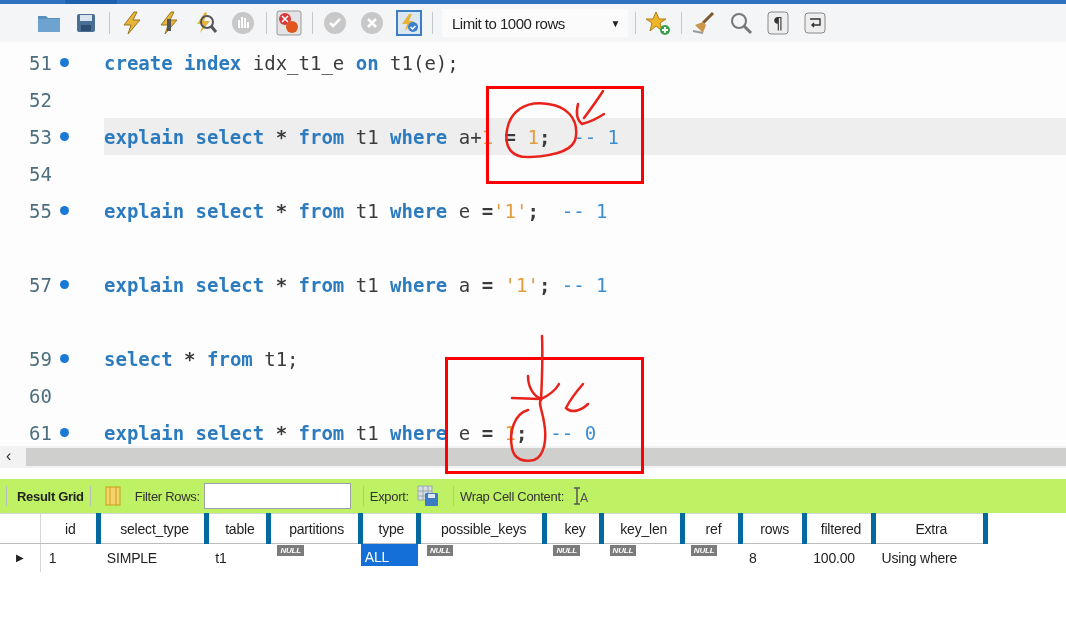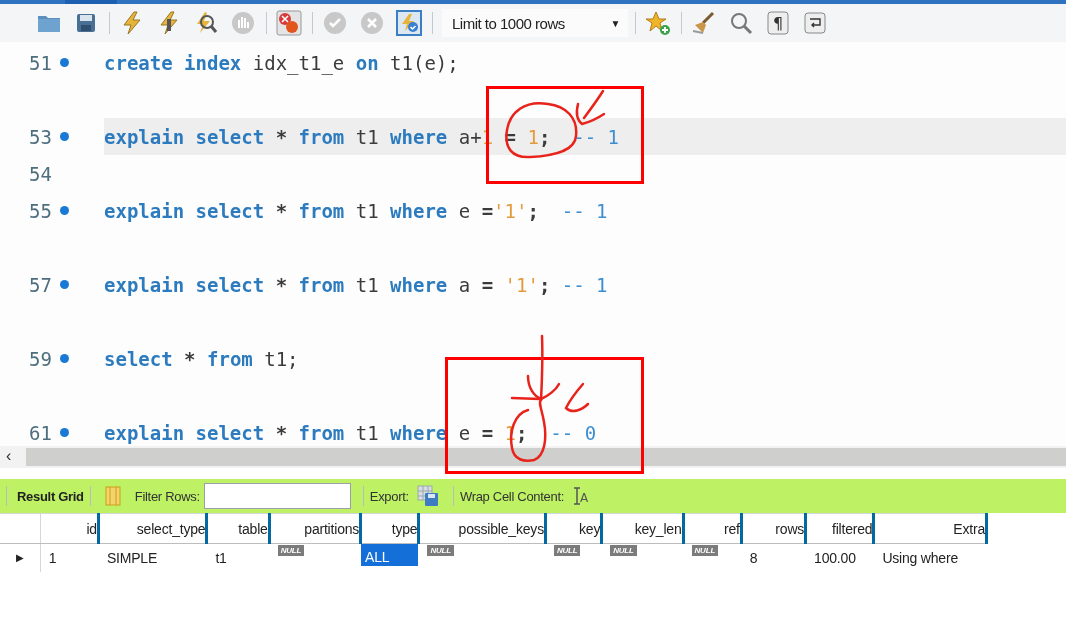--- a/index.html
+++ b/index.html
@@ -29,21 +29,21 @@
   .hscroll .left { position: absolute; left: 6px; top: 1px; font-size: 16px; color: #333; }
   .hscroll .track { position: absolute; left: 26px; top: 2px; width: 1040px; height: 18px; background: #cfd0ce; }
 
   .resbar { position: absolute; left: 0; top: 479px; width: 1066px; height: 34px; background: #bef264; display: flex; align-items: center; font-size: 13px; color: #333; letter-spacing: -0.3px; }
   .vsep { width: 1px; height: 20px; background: #b9bcbf; margin: 0 6px; }
   .resbar .rg { font-weight: bold; color: #222; margin-left: 4px; }
   .filter-input { width: 147px; height: 26px; border: 1px solid #9aa0a6; background: #fff; margin-left: 4px; margin-right: 6px; }
   .small-ic { margin: 0 8px; display: inline-flex; align-items: center; }
 
   .grid { position: absolute; left: 0; top: 513px; width: 988px; border-collapse: collapse; font-size: 14px; color: #222; letter-spacing: -0.2px; }
-  .grid th { height: 30px; font-weight: normal; text-align: right; padding-left: 4px; border-right: 3px solid #0369a1; border-bottom: 1px solid #bdbdbd; border-top: 1px solid #d6d6d6; background: #fff; }
+  .grid th { height: 30px; font-weight: normal; text-align: center; padding-left: 4px; border-right: 5px solid #0369a1; border-bottom: 1px solid #bdbdbd; border-top: 1px solid #d6d6d6; background: #fff; }
   .grid td { height: 28px; padding-left: 8px; border-right: 1px solid transparent; vertical-align: top; padding-top: 6px; }
   .grid .rowhdr { width: 40px; padding-left: 0; text-align: center; border-right: 1px solid #d6d6d6; }
   .nullb { display: inline-block; background: #7b7b7b; color: #fff; font-size: 8px; font-weight: bold; padding: 1px 3px; margin-top: -5px; vertical-align: top; line-height: 9px; font-style: italic; }
   .sel-cell { padding: 0 !important; }
   .sel-cell span { display: block; background: #1470d8; color: #fff; height: 22px; padding: 5px 0 0 4px; margin-top: 0; }
 
   .annot { position: absolute; border: 3px solid #ff0000; pointer-events: none; }
   svg.ink { position: absolute; left: 0; top: 0; pointer-events: none; }
 </style>
 </head>
@@ -161,20 +161,24 @@
       </svg>
   </div>
 </div>
 
 <div class="editor" id="editor">
     <div class="line" style="top: 2px;">
       <span class="ln">51</span>
       <span class="dot"></span>
       <div class="code"><span class="kw">create</span><span class=""> </span><span class="kw">index</span><span class=""> </span><span class="id">idx_t1_e</span><span class=""> </span><span class="kw">on</span><span class=""> </span><span class="id">t1(e);</span></div>
     </div>
+    <div class="line" style="top: 39px;">
+      <span class="ln">52</span>
+      <div class="code"></div>
+    </div>
     <div class="line hl" style="top: 76px;">
       <span class="ln">53</span>
       <span class="dot"></span>
       <div class="code"><span class="kw">explain</span><span class=""> </span><span class="kw">select</span><span class=""> </span><span class="op">*</span><span class=""> </span><span class="kw">from</span><span class=""> </span><span class="id">t1</span><span class=""> </span><span class="kw">where</span><span class=""> </span><span class="id">a+</span><span class="num">1</span><span class=""> </span><span class="op">=</span><span class=""> </span><span class="num">1</span><span class="op">;</span><span class="">  </span><span class="cm">-- 1</span></div>
     </div>
     <div class="line" style="top: 113px;">
       <span class="ln">54</span>
       <div class="code"></div>
     </div>
     <div class="line" style="top: 150px;">
@@ -184,20 +188,24 @@
     </div>
     <div class="line" style="top: 224px;">
       <span class="ln">57</span>
       <span class="dot"></span>
       <div class="code"><span class="kw">explain</span><span class=""> </span><span class="kw">select</span><span class=""> </span><span class="op">*</span><span class=""> </span><span class="kw">from</span><span class=""> </span><span class="id">t1</span><span class=""> </span><span class="kw">where</span><span class=""> </span><span class="id">a</span><span class=""> </span><span class="op">=</span><span class=""> </span><span class="str">'1'</span><span class="op">;</span><span class=""> </span><span class="cm">-- 1</span></div>
     </div>
     <div class="line" style="top: 298px;">
       <span class="ln">59</span>
       <span class="dot"></span>
       <div class="code"><span class="kw">select</span><span class=""> </span><span class="op">*</span><span class=""> </span><span class="kw">from</span><span class=""> </span><span class="id">t1;</span></div>
+    </div>
+    <div class="line" style="top: 335px;">
+      <span class="ln">60</span>
+      <div class="code"></div>
     </div>
     <div class="line" style="top: 372px;">
       <span class="ln">61</span>
       <span class="dot"></span>
       <div class="code"><span class="kw">explain</span><span class=""> </span><span class="kw">select</span><span class=""> </span><span class="op">*</span><span class=""> </span><span class="kw">from</span><span class=""> </span><span class="id">t1</span><span class=""> </span><span class="kw">where</span><span class=""> </span><span class="id">e</span><span class=""> </span><span class="op">=</span><span class=""> </span><span class="num">1</span><span class="op">;</span><span class="">  </span><span class="cm">-- 0</span></div>
     </div>
   </div>
 
 <div class="hscroll">
   <span class="left">‹</span>

